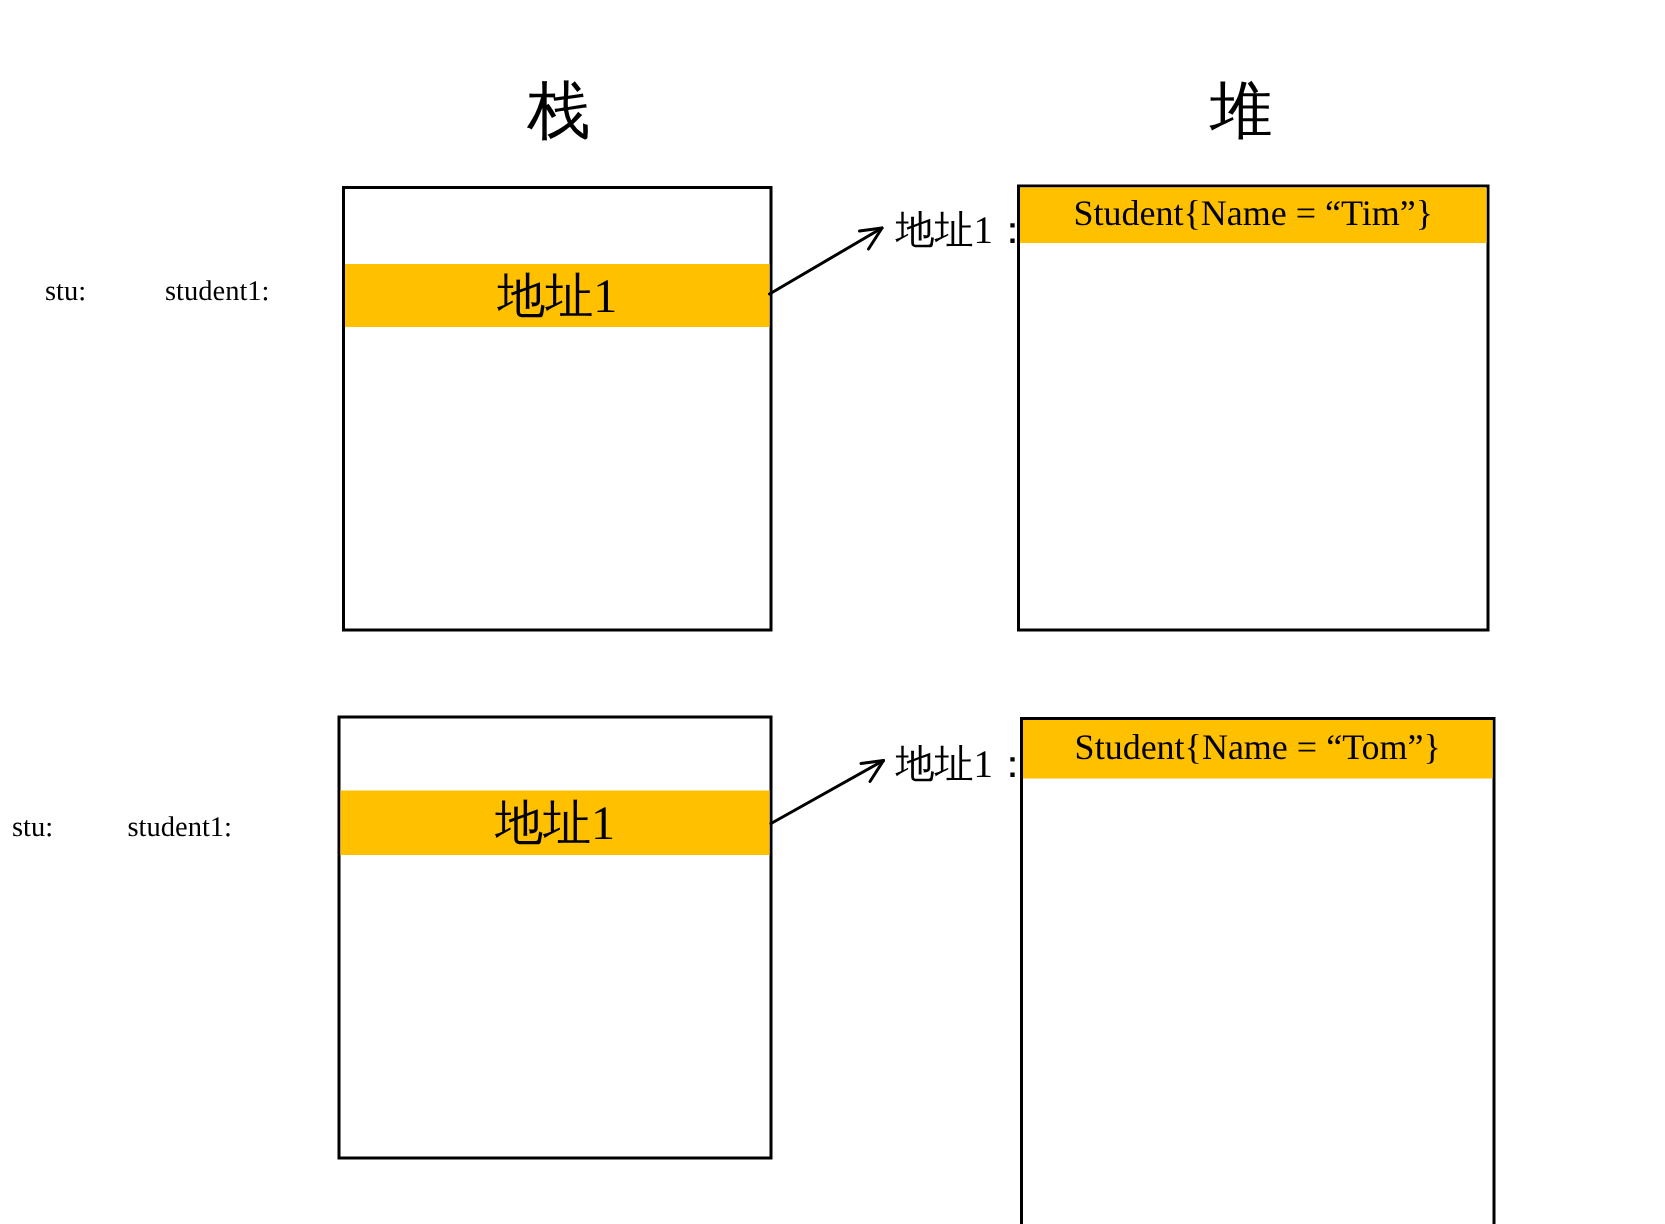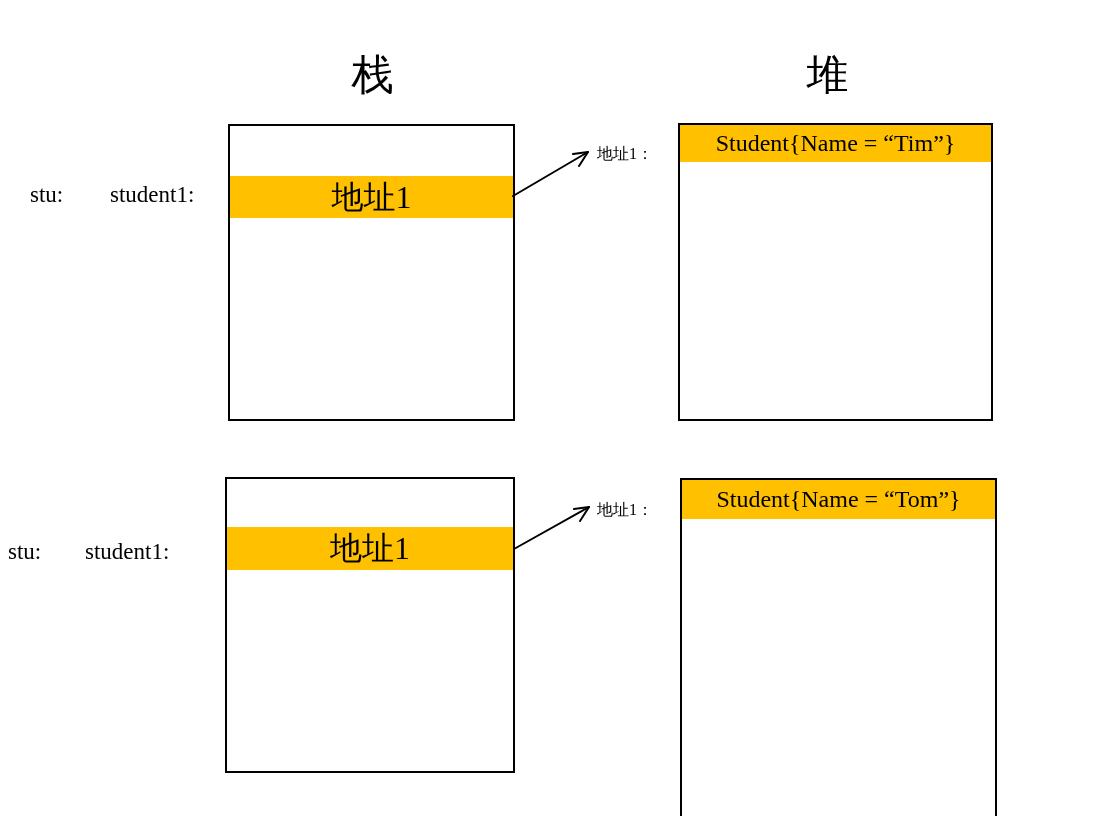--- a/index.html
+++ b/index.html
@@ -22,21 +22,21 @@
     font-size: 42px;
     line-height: 46px;
     font-weight: 400;
     color: #000000;
   }
   .title-stack { left: 230px; top: 52px; width: 285px; }
   .title-heap  { left: 670px; top: 52px; width: 315px; }
 
   .side-label {
     position: absolute;
-    font-size: 23px;
+    font-size: 19px;
     line-height: 26px;
     white-space: nowrap;
   }
   .r1-stu { left: 30px;  top: 182px; }
   .r1-var { left: 110px; top: 182px; }
   .r2-stu { left: 8px;   top: 539px; }
   .r2-var { left: 85px;  top: 539px; }
 
   .mem-box {
     position: absolute;
@@ -67,21 +67,21 @@
     top: 0;
     background: #FFC000;
     text-align: center;
     font-size: 24px;
   }
   .heap-header-1 { height: 37px; line-height: 37px; }
   .heap-header-2 { height: 39px; line-height: 39px; }
 
   .ptr-label {
     position: absolute;
-    font-size: 16px;
+    font-size: 26px;
     line-height: 28px;
     white-space: nowrap;
   }
   .ptr-label-1 { left: 597px; top: 140px; }
   .ptr-label-2 { left: 597px; top: 496px; }
 
   .arrow-svg {
     position: absolute;
     width: 100px;
     height: 70px;

